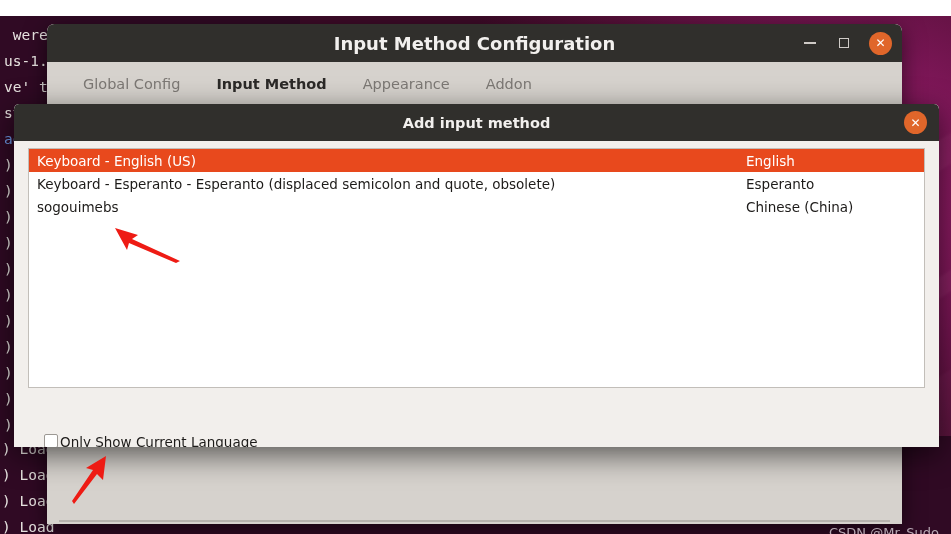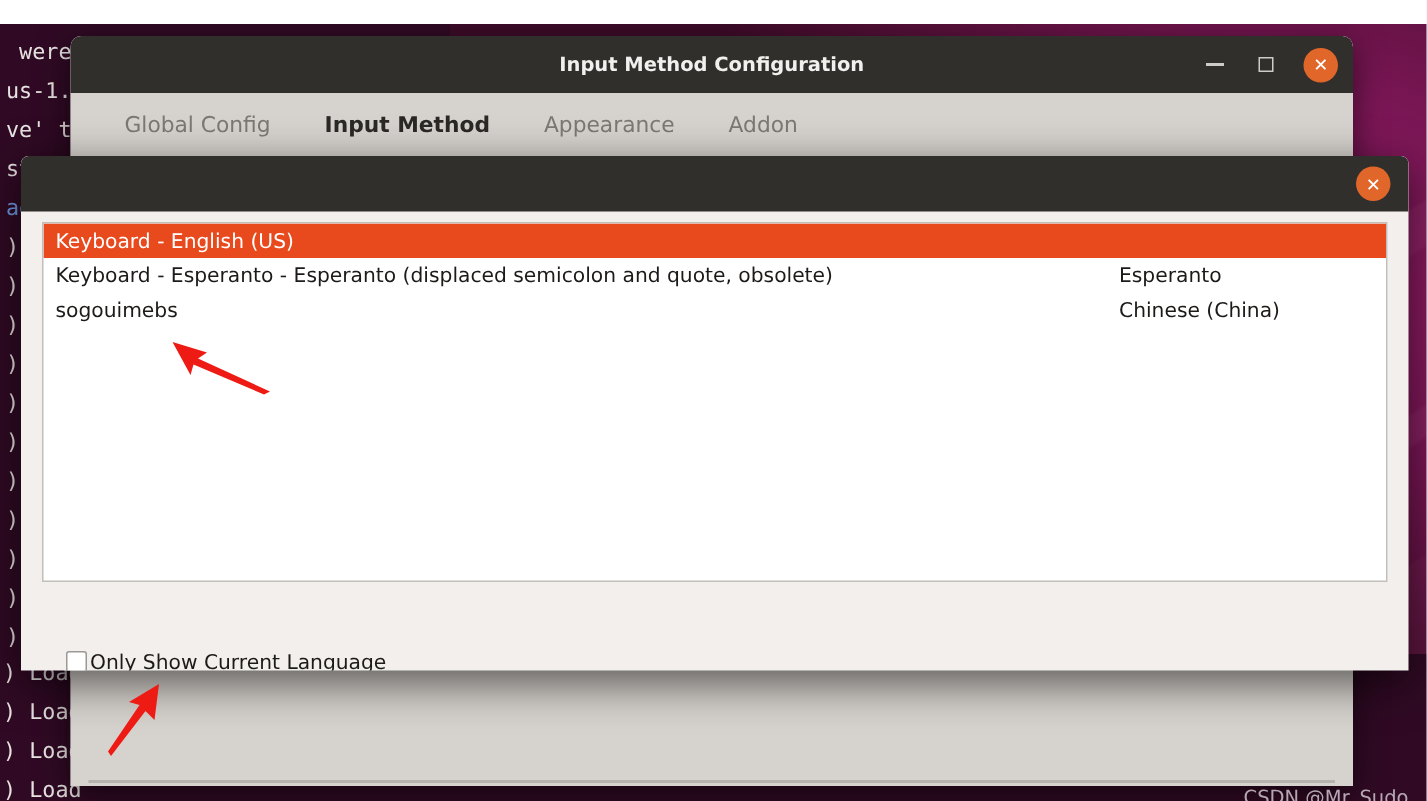--- a/index.html
+++ b/index.html
@@ -99,21 +99,21 @@
     background: #302f2c;
     border-radius: 7px 7px 0 0;
     display: flex;
     align-items: center;
     position: relative;
   }
   .titlebar-title {
     flex: 1;
     text-align: center;
     color: #f2f0ee;
-    font-size: 13px;
+    font-size: 18px;
     font-weight: bold;
   }
   .win-btns {
     position: absolute;
     right: 10px; top: 0;
     height: 38px;
     display: flex;
     align-items: center;
     gap: 16px;
   }
@@ -312,26 +312,28 @@
       <div class="im-listbox"></div>
 
       <div class="bottom-panel"></div>
 
     </div>
   </div>
 
   <div class="dialog">
 
     <div class="dlg-titlebar">
+      <div class="dlg-title">Add input method</div>
       <div class="dlg-close">✕</div>
     </div>
 
     <div class="dlg-list" id="dlg-list">
         <div class="list-row selected">
           <span class="row-name">Keyboard - English (US)</span>
+          <span class="row-lang">English</span>
         </div>
         <div class="list-row">
           <span class="row-name">Keyboard - Esperanto - Esperanto (displaced semicolon and quote, obsolete)</span>
           <span class="row-lang">Esperanto</span>
         </div>
         <div class="list-row">
           <span class="row-name">sogouimebs</span>
           <span class="row-lang">Chinese (China)</span>
         </div>
       </div>

